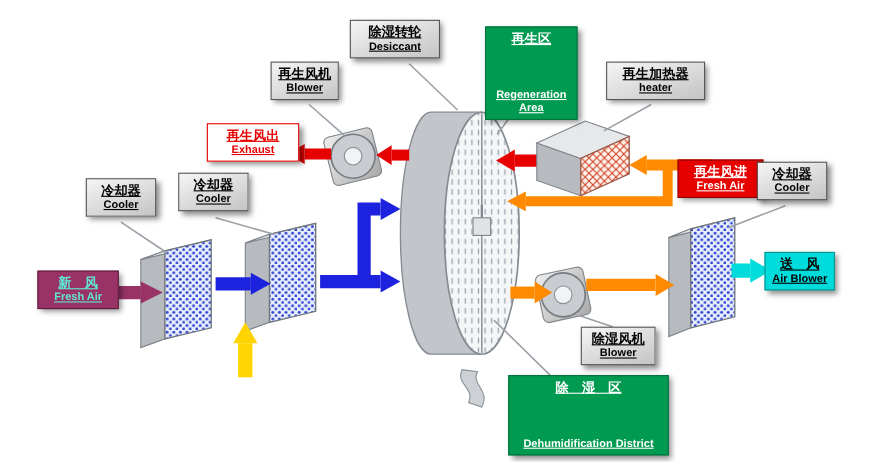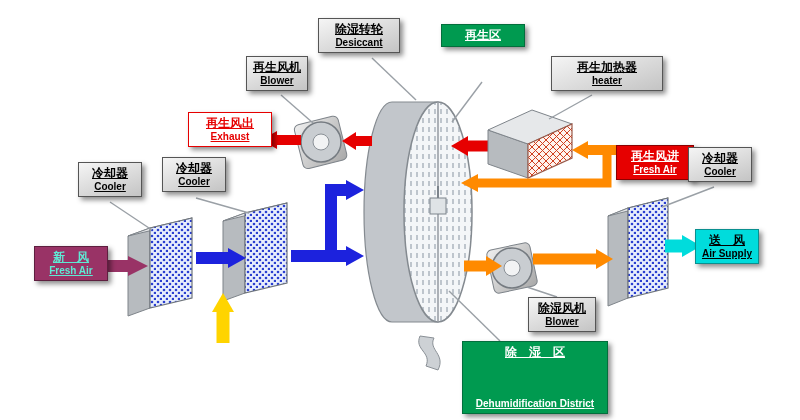--- a/index.html
+++ b/index.html
@@ -162,26 +162,27 @@
     <line class="leader" x1="500" y1="341" x2="449" y2="291"></line>
   </g>
 </svg>
 
 <div class="lbl lbl-gray" style="left:318px;top:18px;width:82px">
   <span class="zh">除湿转轮</span>
   <span class="en">Desiccant</span>
 </div>
 <div class="lbl lbl-green" style="left:441px;top:24px;width:84px">
   <span class="zh">再生区</span>
+  <span class="en">Regeneration Area</span>
 </div>
 <div class="lbl lbl-gray" style="left:246px;top:56px;width:62px">
   <span class="zh">再生风机</span>
   <span class="en">Blower</span>
 </div>
-<div class="lbl lbl-gray" style="left:551px;top:56px;width:112px">
+<div class="lbl lbl-gray" style="left:551px;top:56px;width:90px">
   <span class="zh">再生加热器</span>
   <span class="en">heater</span>
 </div>
 <div class="lbl lbl-exhaust" style="left:188px;top:112px;width:84px">
   <span class="zh">再生风出</span>
   <span class="en">Exhaust</span>
 </div>
 <div class="lbl lbl-red" style="left:616px;top:117px;width:78px">
   <span class="zh">再生风进</span>
   <span class="en">Fresh Air</span>
@@ -197,21 +198,21 @@
 <div class="lbl lbl-gray" style="left:688px;top:147px;width:64px">
   <span class="zh">冷却器</span>
   <span class="en">Cooler</span>
 </div>
 <div class="lbl lbl-purple" style="left:18px;top:246px;width:74px">
   <span class="zh">新　风</span>
   <span class="en">Fresh Air</span>
 </div>
 <div class="lbl lbl-cyan" style="left:695px;top:229px;width:64px">
   <span class="zh">送　风</span>
-  <span class="en">Air Supply</span>
+  <span class="en">Air Blower</span>
 </div>
 <div class="lbl lbl-gray" style="left:528px;top:297px;width:68px">
   <span class="zh">除湿风机</span>
   <span class="en">Blower</span>
 </div>
 <div class="lbl lbl-green" style="left:462px;top:341px;width:146px">
   <span class="zh">除　湿　区</span>
   <span class="en">Dehumidification District</span>
 </div>
 

